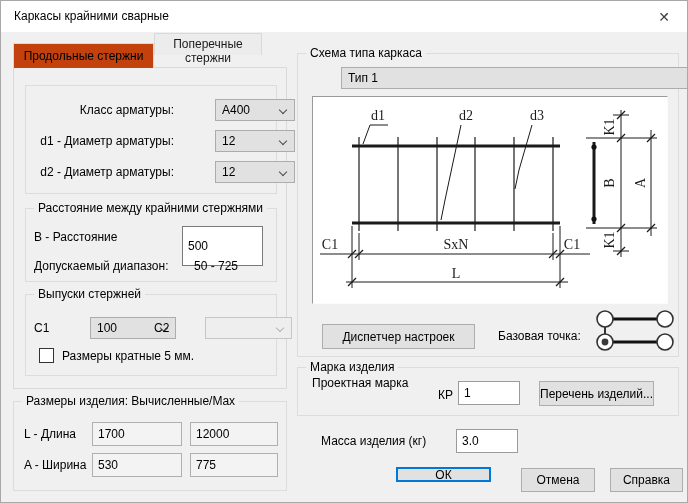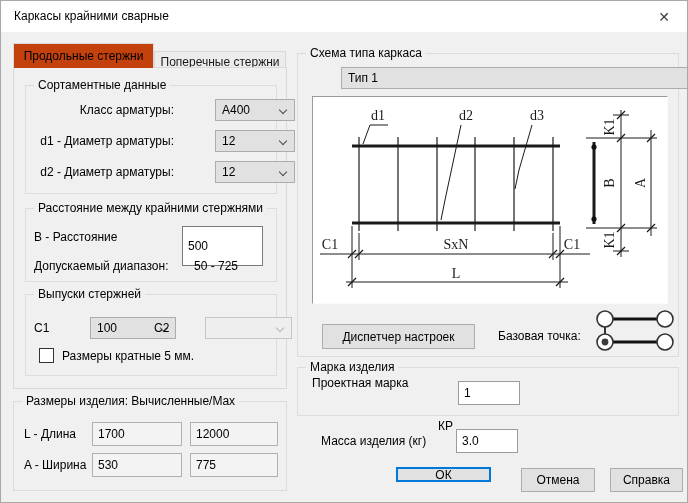--- a/index.html
+++ b/index.html
@@ -4,21 +4,21 @@
 <style>
   * { margin:0; padding:0; box-sizing:border-box; }
   html,body { width:688px; height:503px; }
   body { font-family:"Liberation Sans", sans-serif; font-size:12px; color:#000; }
   #dialog { position:relative; width:688px; height:503px; background:#f0f0f0; border:1px solid #a8a8a8; overflow:hidden; }
   .titlebar { position:absolute; left:0; top:0; width:100%; height:31px; background:#ffffff; }
   .title-text { position:absolute; left:13px; top:8px; font-size:12px; }
   .close-btn { position:absolute; right:0; top:0; width:46px; height:31px; display:flex; align-items:center; justify-content:center; color:#404040; font-size:14px; cursor:default; }
   .tab { position:absolute; border:1px solid #d9d9d9; border-bottom:none; text-align:center; }
   .tab.active { left:12px; top:42px; width:141px; height:25px; background:#c2410c; z-index:3; padding-top:5px; }
-  .tab.inactive { left:153px; top:50px; width:132px; height:22px; background:#ececec; z-index:1; padding-top:3px; color:#1a1a1a; }
+  .tab.inactive { left:153px; top:32px; width:108px; height:22px; background:#ececec; z-index:1; padding-top:3px; color:#1a1a1a; }
   .pane { position:absolute; left:12px; top:66px; width:274px; height:322px; border:1px solid #d9d9d9; background:#f0f0f0; z-index:2; }
   .group { position:absolute; border:1px solid #dcdcdc; }
   .group-label { position:absolute; top:-8px; left:8px; background:#f0f0f0; padding:0 4px; white-space:nowrap; }
   .lbl { position:absolute; white-space:nowrap; }
   .rlabel { position:absolute; width:146px; text-align:right; white-space:nowrap; }
   .combo { position:absolute; background:#e1e1e1; border:1px solid #acacac; display:flex; align-items:center; padding-left:6px;margin-left:33px; }
   .combo .chev { position:absolute; right:8px; top:7px; width:6px; height:6px; border-right:1.3px solid #4a4a4a; border-bottom:1.3px solid #4a4a4a; transform:rotate(45deg); }
   .combo.disabled { background:#eeeeee; border-color:#c6c6c6; }
   .combo.disabled .chev { border-color:#b5b5b5; }
   input.tbox { position:absolute; background:#fff; border:1px solid #7a7a7a; font-family:"Liberation Sans",sans-serif; font-size:12px; padding:0 5px; }
@@ -38,21 +38,20 @@
   <div class="titlebar">
     <span class="title-text">Каркасы крайними сварные</span>
     <div class="close-btn">✕</div>
   </div>
 
   <div class="tab active">Продольные стержни</div>
   <div class="tab inactive">Поперечные стержни</div>
   <div class="pane"></div>
 
   <div class="group" style="left:24px; top:84px; width:252px; height:109px; z-index:4;">
-    <span class="group-label">Сортаментные данные</span>
     <span class="rlabel" style="left:2px; top:17px;">Класс арматуры:</span>
     <div class="combo" style="left:156px; top:13px; width:80px; height:22px;">
       <span>A400</span>
       <span class="chev"></span>
     </div>
     <span class="rlabel" style="left:2px; top:48px;">d1 - Диаметр арматуры:</span>
     <div class="combo" style="left:156px; top:44px; width:80px; height:22px;">
       <span>12</span>
       <span class="chev"></span>
     </div>
@@ -178,22 +177,23 @@
       <circle cx="71" cy="11" r="8" fill="#fff" stroke="#333" stroke-width="1.6"></circle>
       <circle cx="11" cy="34" r="8" fill="#fff" stroke="#333" stroke-width="1.6"></circle>
       <circle cx="71" cy="34" r="8" fill="#fff" stroke="#333" stroke-width="1.6"></circle>
       <circle cx="11" cy="34" r="3.4" fill="#3a3a3a"></circle>
     </svg>
   </div>
 
   <div class="group" style="left:296px; top:366px; width:382px; height:49px;">
     <span class="group-label">Марка изделия</span>
     <span class="lbl" style="left:14px; top:8px;">Проектная марка</span>
-    <span class="lbl" style="left:140px; top:20px;margin-top:31px;">КР</span>
+    <span class="lbl" style="left:140px; top:20px;">КР</span>
     <input class="tbox lite" style="left: 160px; top: 13px; width: 62px; height: 24px;" value="1">
+    <button class="btn" style="left:241px; top:13px; width:115px; height:25px;">Перечень изделий...</button>
   </div>
 
   <span class="lbl" style="left:320px; top:433px;">Масса изделия (кг)</span>
   <input class="tbox lite" style="left: 455px; top: 428px; width: 62px; height: 24px;" value="3.0">
 
   <button class="btn default" style="left:395px; top:466px; width:95px; height:15px;">ОК</button>
   <button class="btn" style="left:520px; top:467px; width:74px; height:24px;">Отмена</button>
   <button class="btn" style="left:609px; top:467px; width:73px; height:24px;">Справка</button>
 
 </div>

